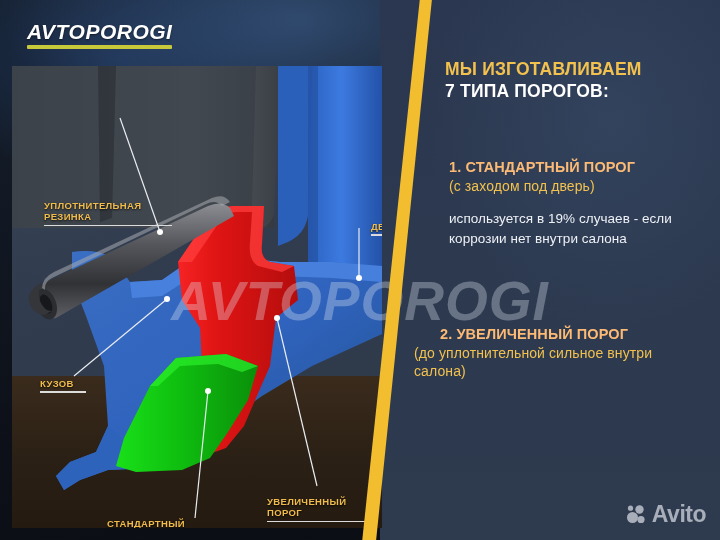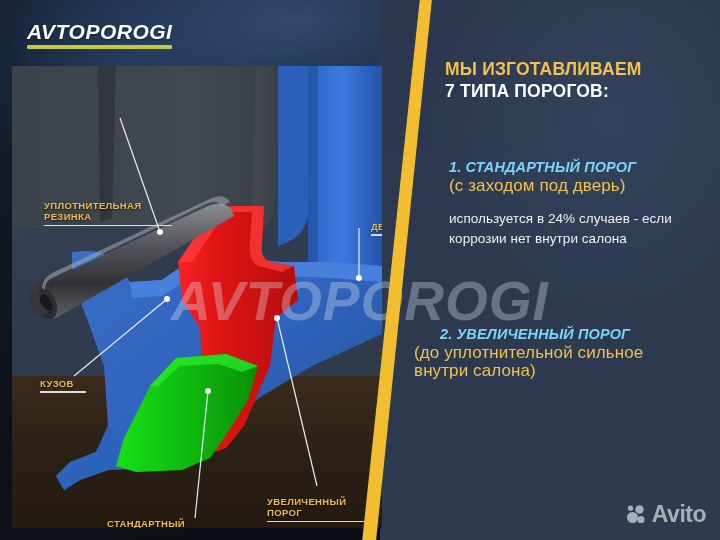--- a/index.html
+++ b/index.html
@@ -77,22 +77,22 @@
 
   
   .rcol{ position:absolute; left:403px; top:0; width:305px; height:540px; }
   .head{ position:absolute; left:42px; top:58px; width:265px; }
   .head .h1{ color:#f2c14e; font-size:17.5px; font-weight:bold; letter-spacing:.2px; line-height:22px;}
   .head .h2{ color:#ffffff; font-size:17.5px; font-weight:bold; letter-spacing:.2px; line-height:22px;}
 
   .sec1{ position:absolute; left:46px; top:158px; width:262px; }
   .sec2{ position:absolute; left:5px;  top:325px; width:292px; }
 
-  .sec-title{ color:#7dd3fc; font-size:14.5px; font-weight:bold; line-height:19px; letter-spacing:.1px;font-style:italic; }
-  .sec-sub  { color:#f2c14e; font-size:17px; line-height:18px; letter-spacing:.1px; }
+  .sec-title{ color:#fdba74; font-size:14.5px; font-weight:bold; line-height:19px; letter-spacing:.1px; }
+  .sec-sub  { color:#f2c14e; font-size:14px; line-height:18px; letter-spacing:.1px; }
   .sec-body { color:#eef1f6; font-size:13.5px; line-height:19.5px; margin-top:14px; letter-spacing:.05px; }
   .sec2 .sec-title{ padding-left:32px; }
   .sec2 .sec-sub{ padding-left:6px; }
   .sec2 .sec-body{ padding-left:6px; }
 
   
   .avito{ position:absolute; right:14px; bottom:14px; display:flex; align-items:center; gap:4px; opacity:.72;}
   .avito-txt{ color:#d7dbe4; font-size:23px; font-weight:bold; letter-spacing:-.5px; line-height:1; }
 </style>
 </head>
@@ -304,21 +304,21 @@
   <div class="rcol">
 
     <div class="head">
       <div class="h1">МЫ ИЗГОТАВЛИВАЕМ</div>
       <div class="h2">7 ТИПА ПОРОГОВ:</div>
     </div>
 
     <div class="sec1">
       <div class="sec-title">1. СТАНДАРТНЫЙ ПОРОГ</div>
       <div class="sec-sub">(с заходом под дверь)</div>
-      <div class="sec-body">используется в 24% случаев - если коррозии нет внутри салона</div>
+      <div class="sec-body">используется в 19% случаев - если коррозии нет внутри салона</div>
     </div>
 
     <div class="sec2">
       <div class="sec-title">2. УВЕЛИЧЕННЫЙ ПОРОГ</div>
       <div class="sec-sub">(до уплотнительной сильное внутри салона)</div>
     </div>
   </div>
 
   <div class="avito">
     <svg width="22" height="22" viewBox="0 0 22 22">

